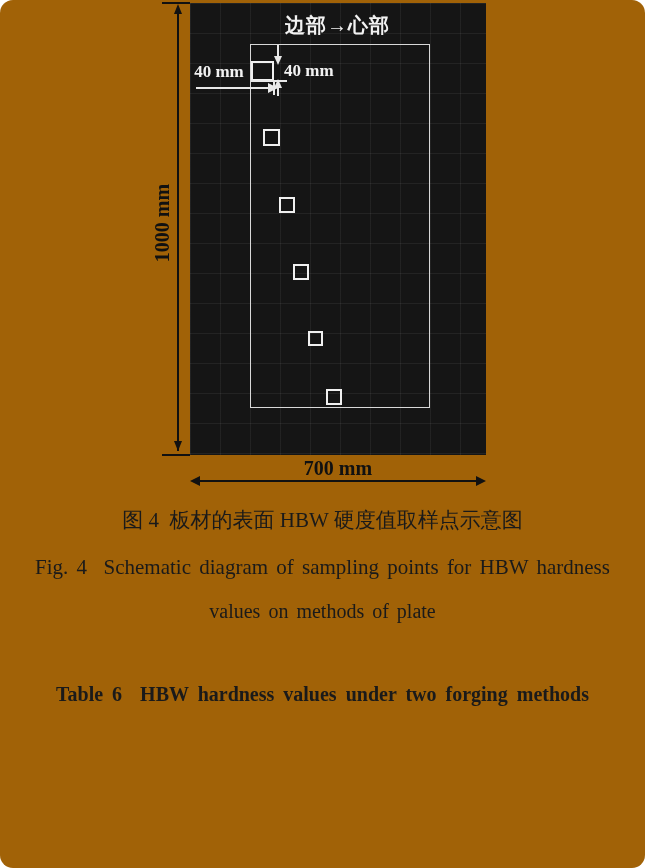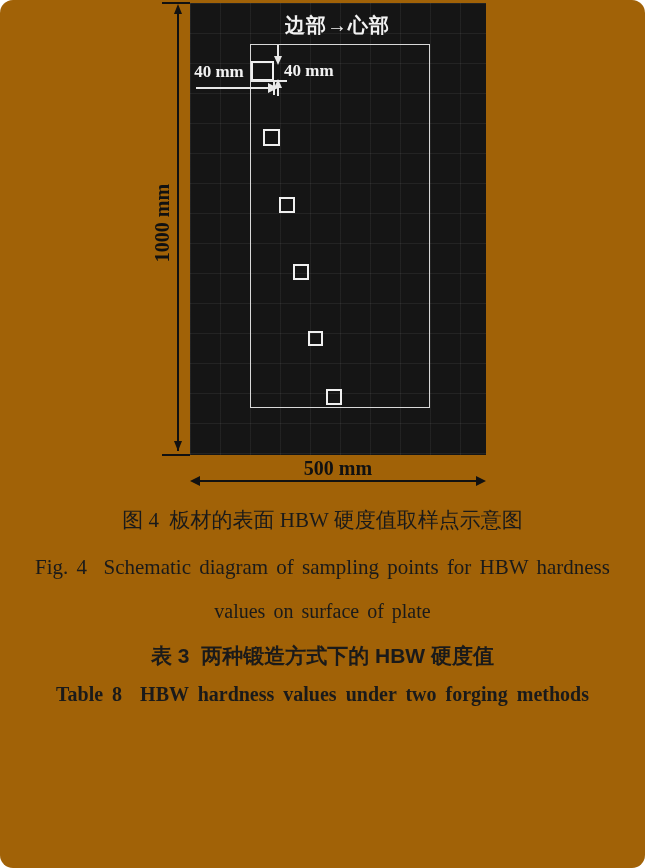--- a/index.html
+++ b/index.html
@@ -88,32 +88,31 @@
     <div class="abs wline wextH"></div>
     <div class="abs wline wextV"></div>
 
     <div class="abs bline extTop"></div>
     <div class="abs bline extBottom"></div>
     <div class="abs bline vdim"></div>
     <div class="abs vdimUp"></div>
     <div class="abs vdimDown"></div>
     <div class="abs btext lbl1000">1000 mm</div>
 
-    <div class="abs btext lbl500">500 mm</div>
+    <div class="abs btext lbl500">700 mm</div>
     <div class="abs bline hdimLine"></div>
     <div class="abs hdimLeft"></div>
     <div class="abs hdimRight"></div>
   </div>
 
   <div class="abs cap capZh">图 4  板材的表面 HBW 硬度值取样点示意图</div>
   <div class="abs cap capEn1">Fig. 4  Schematic diagram of sampling points for HBW hardness</div>
-  <div class="abs cap capEn2">values on surface of plate</div>
+  <div class="abs cap capEn2">values on methods of plate</div>
 
-  <div class="abs cap tcapZh">表 3  两种锻造方式下的 HBW 硬度值</div>
-  <div class="abs cap tcapEn">Table 8  HBW hardness values under two forging methods</div>
+  <div class="abs cap tcapEn">Table 6  HBW hardness values under two forging methods</div>
 
   <div class="abs" style="left:0;top:715px;width:645px;height:150px;">
     
 
     
     
 
     
 
     

